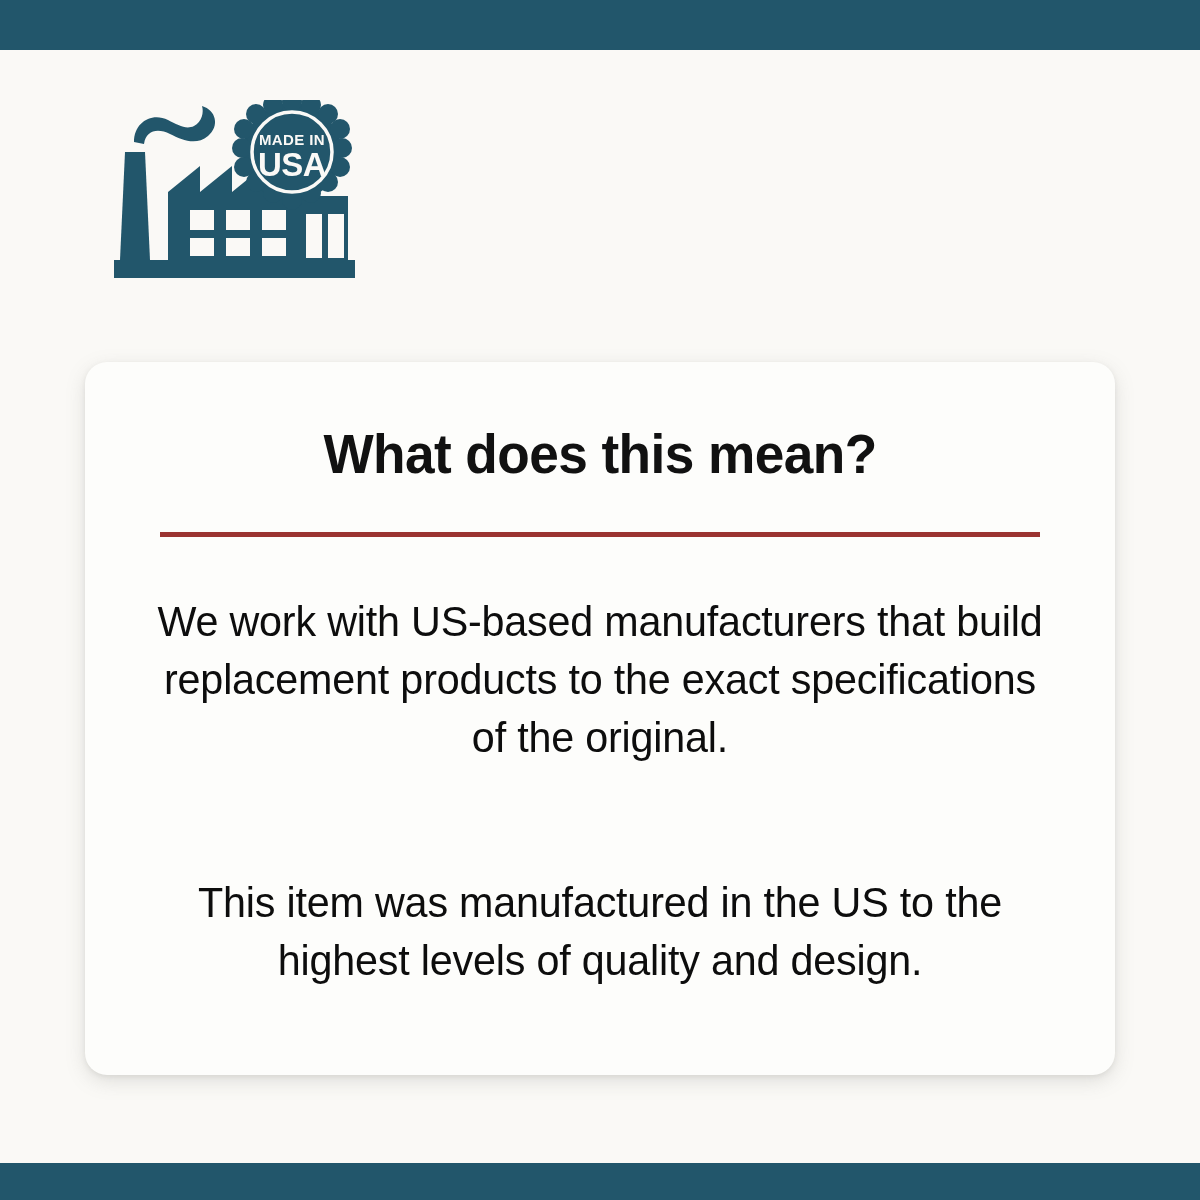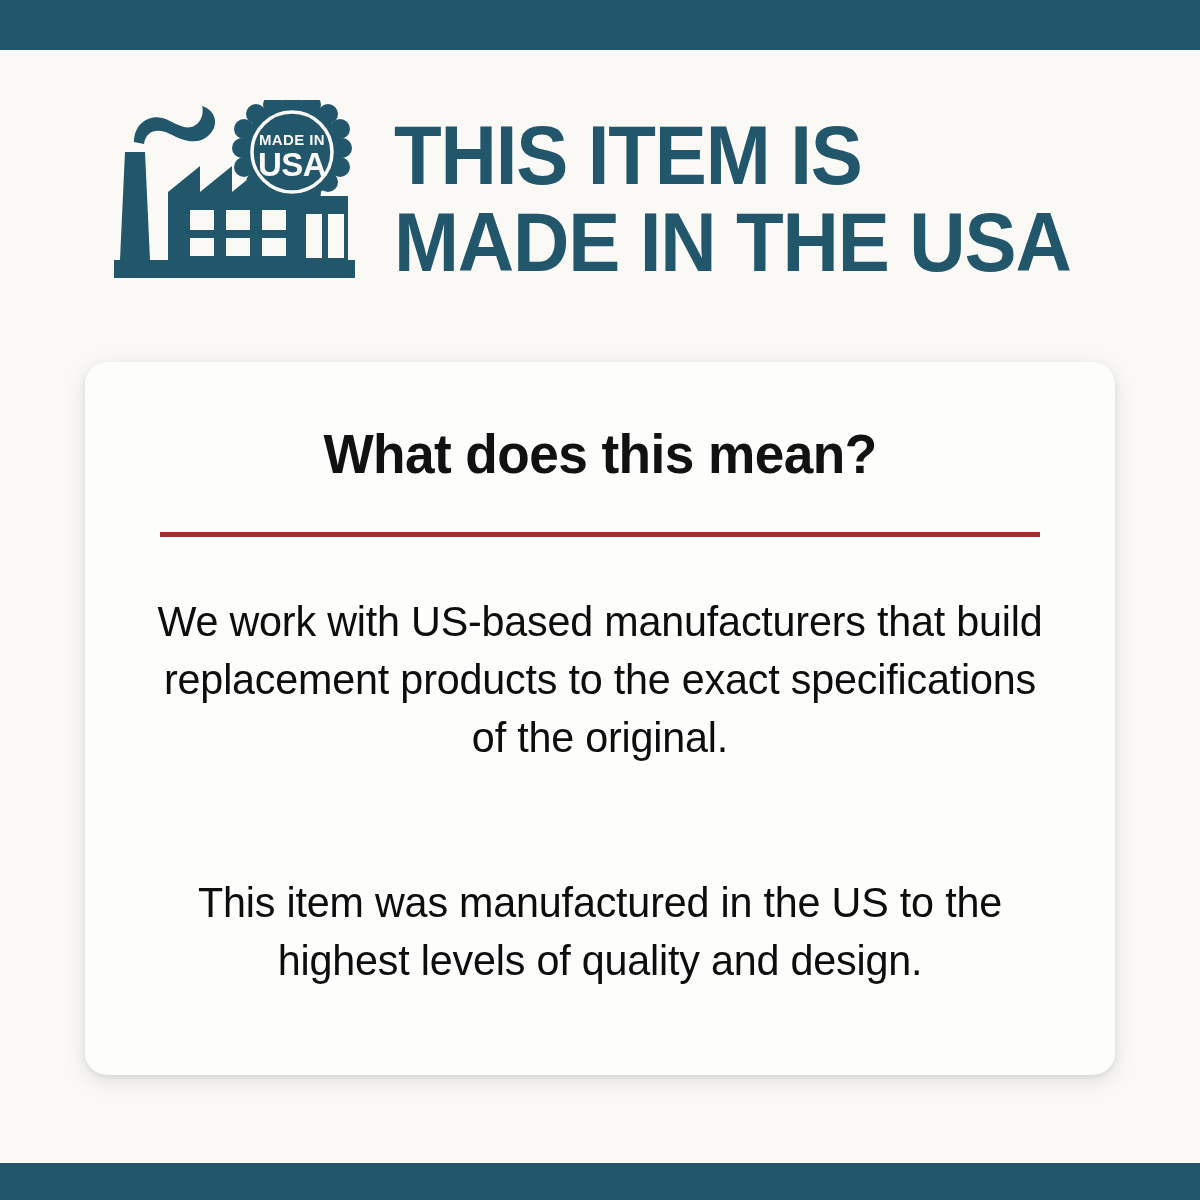--- a/index.html
+++ b/index.html
@@ -186,24 +186,20 @@
             <circle cx="144" cy="14" r="10"></circle>
               <circle cx="161" cy="5" r="10"></circle>
           </g>
           <circle cx="180" cy="52" r="40" fill="none" stroke="#faf9f6" stroke-width="3.5"></circle>
           <text x="180" y="45" fill="#faf9f6" text-anchor="middle" font-family="Liberation Sans Narrow, Liberation Sans, sans-serif" font-weight="700" font-size="15" letter-spacing="0.4">MADE IN</text>
           <text x="180" y="76" fill="#faf9f6" text-anchor="middle" font-family="Liberation Sans Narrow, Liberation Sans, sans-serif" font-weight="700" font-size="33" letter-spacing="-0.5">USA</text>
         </g>
       </svg>
     </div>
 
-    <div id="headline">
-      <div class="headline-line headline-line-1">THIS ITEM IS</div>
-      <div class="headline-line headline-line-2">MADE IN THE USA</div>
-    </div>
 
   </div>
 
   <div id="card">
 
     <div id="card-title">What does this mean?</div>
 
     <div id="card-rule"></div>
 
     <div class="body-para" id="body-para-1">We work with US-based manufacturers that build replacement products to the exact specifications of the original.</div>

